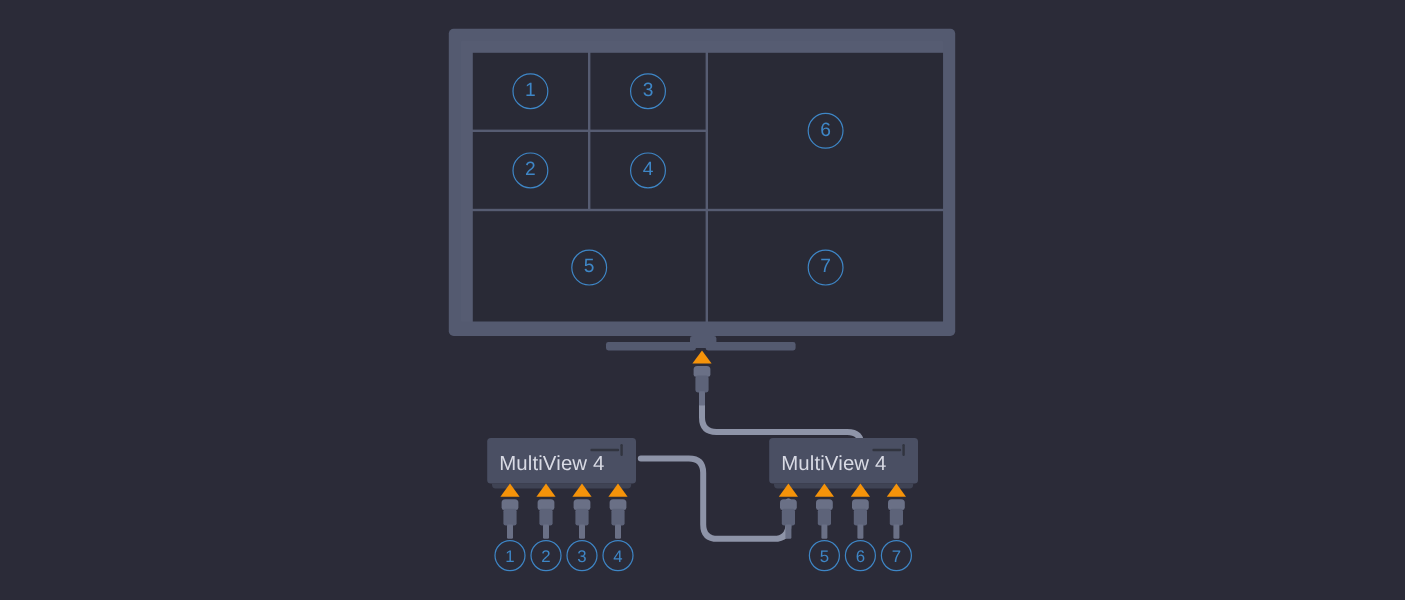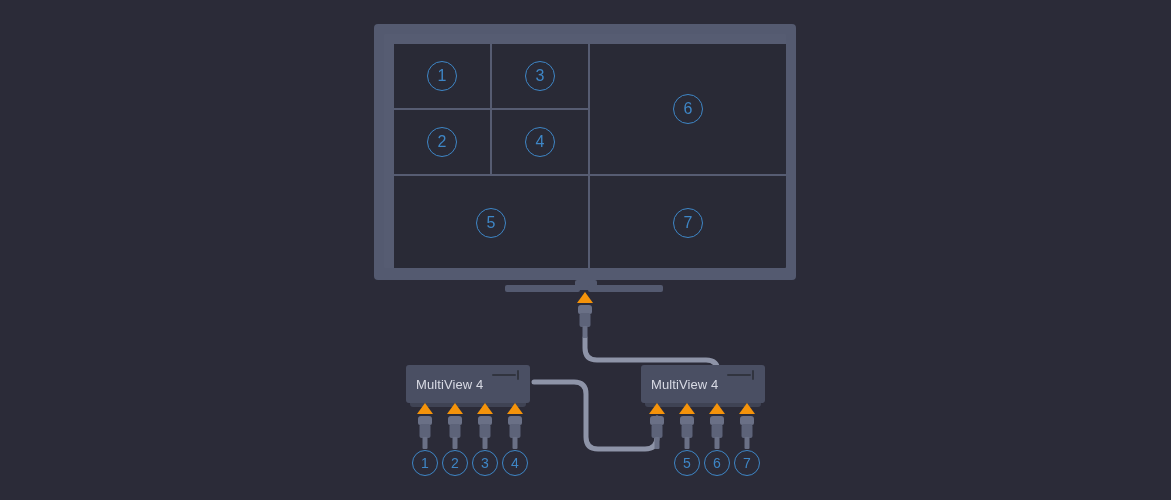--- a/index.html
+++ b/index.html
@@ -77,21 +77,21 @@
     position: absolute;
     width: 124px;
     height: 38px;
     background: #4a4f63;
     border-radius: 3px;
   }
   .device .label {
     position: absolute;
     left: 10px;
     top: 12px;
-    font-size: 13px;
+    font-size: 17px;
     color: #d8dae4;
     white-space: nowrap;
     letter-spacing: .1px;
   }
   .device .mark-line {
     position: absolute;
     right: 14px;
     top: 9px;
     width: 24px;
     height: 2px;

